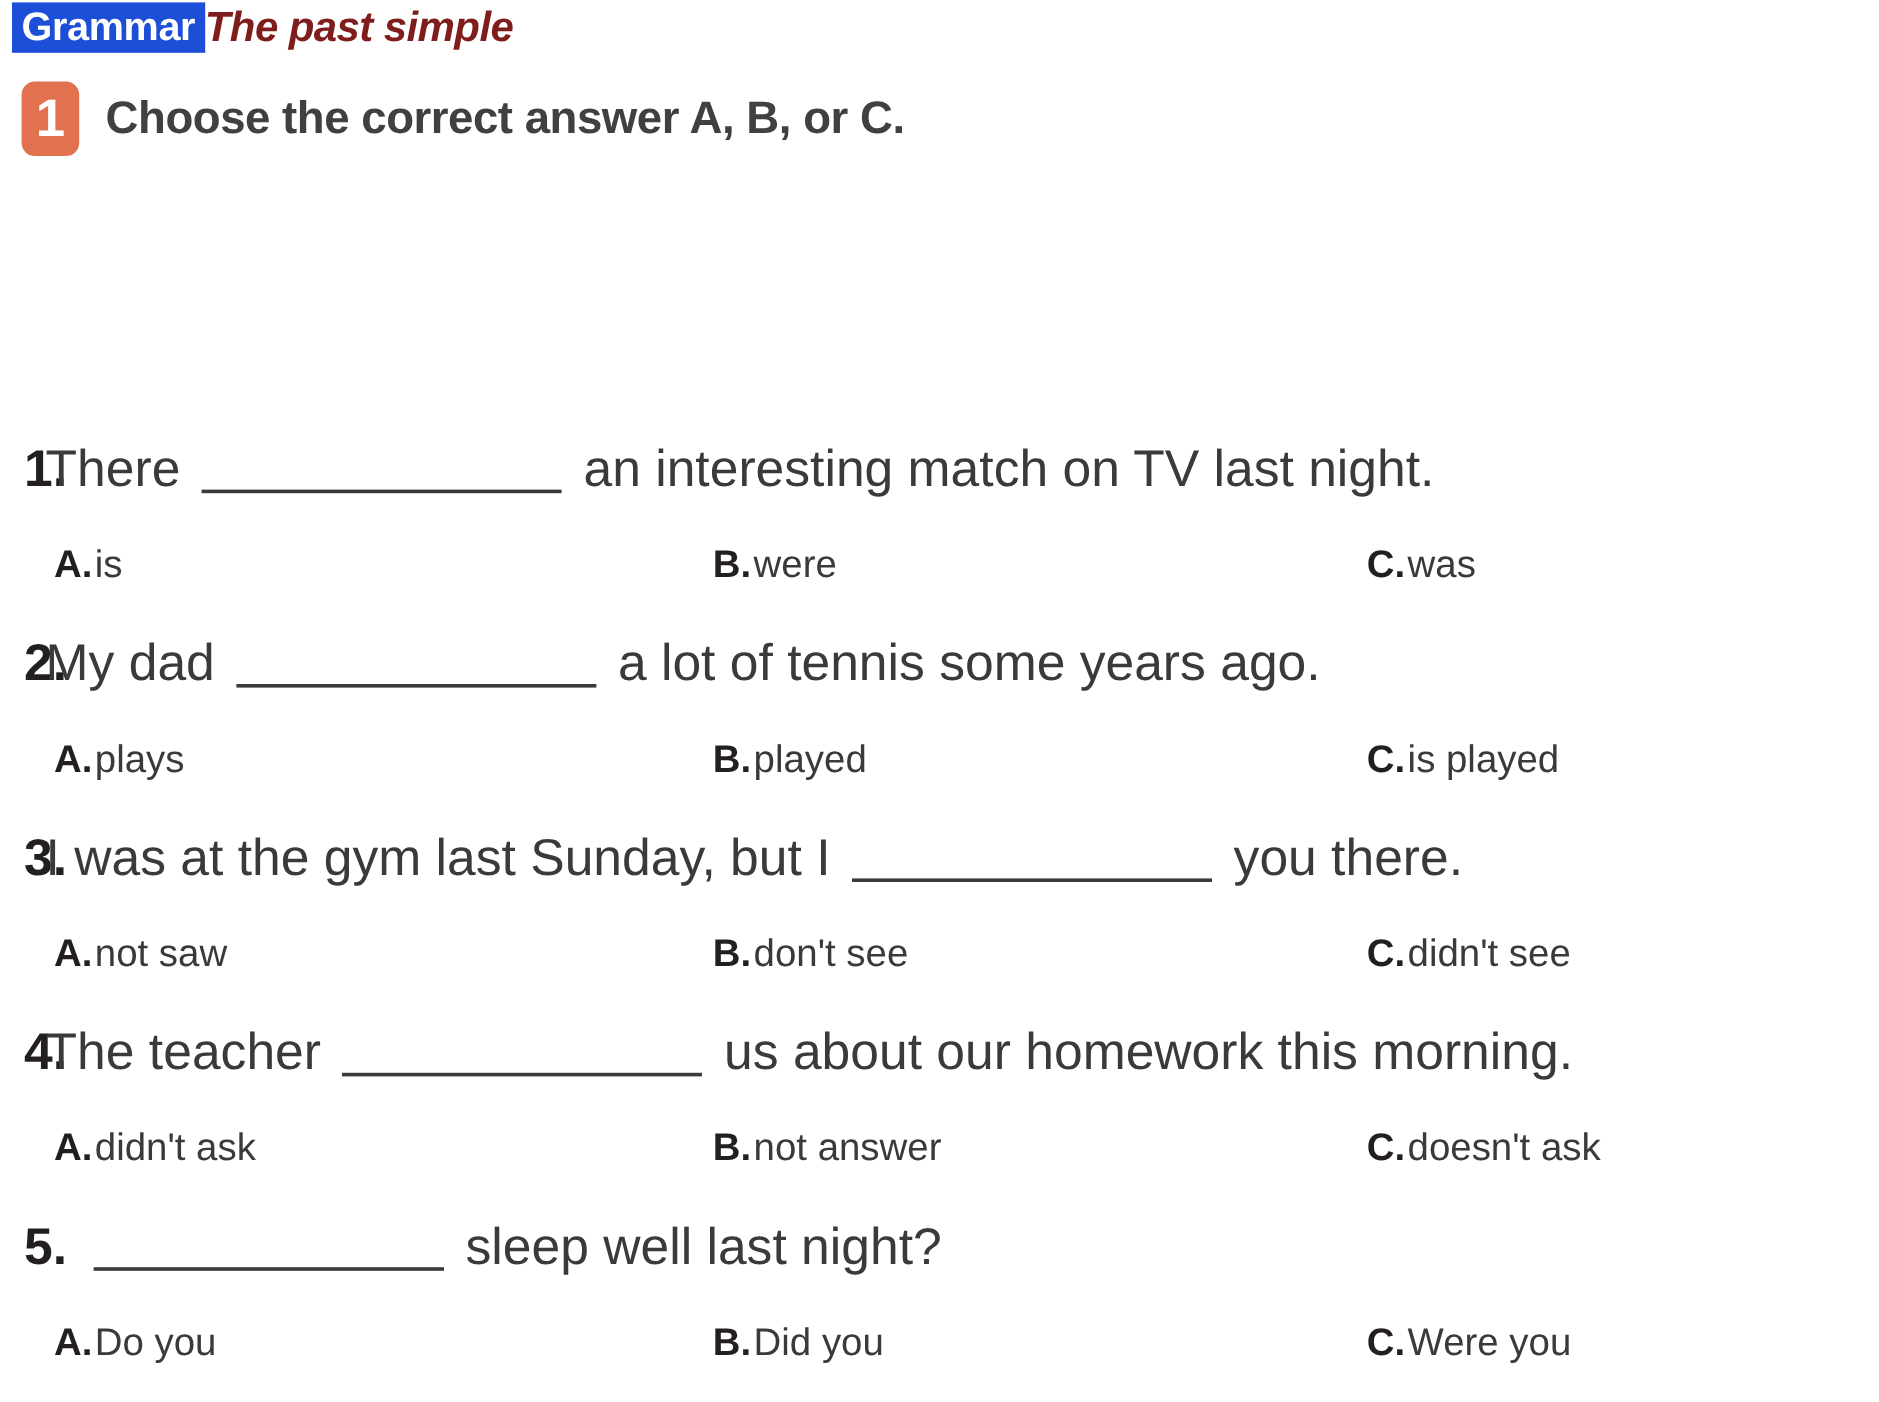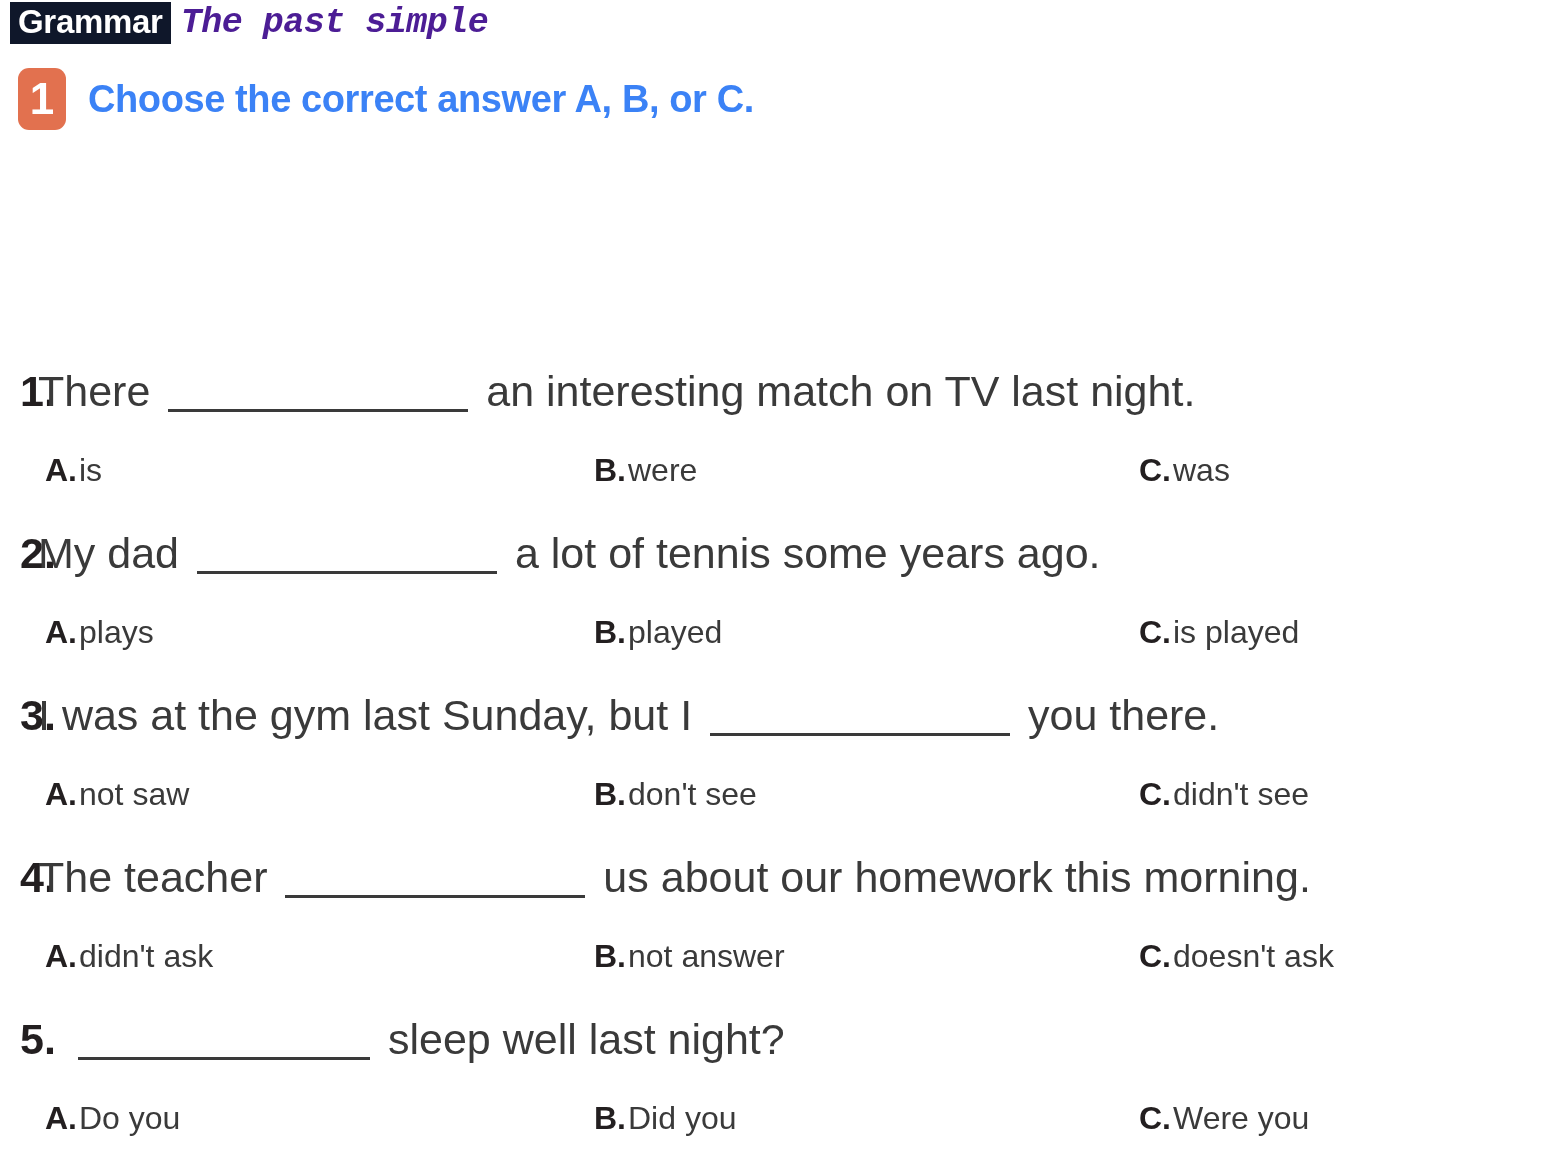--- a/index.html
+++ b/index.html
@@ -19,37 +19,35 @@
   
   .header-row {
     position: absolute;
     left: 10px;
     top: 2px;
     display: flex;
     align-items: center;
     white-space: nowrap;
   }
   .grammar-badge {
-    background: #0f172a;
+    background: #1d4ed8;
     color: #ffffff;
     font-weight: bold;
     font-size: 33px;
     line-height: 38px;
     padding: 1px 8px 3px 8px;
     letter-spacing: -0.3px;
     font-stretch: condensed;
   }
   .section-title {
-    margin-left: 10px;
     font-size: 35px;
     font-weight: bold;
     font-style: italic;
-    color: #4c1d95;
+    color: #7f1d1d;
     letter-spacing: -0.5px;
-    font-family: Liberation Mono, monospace;
   }
 
   
   .instruction-row {
     position: absolute;
     left: 18px;
     top: 68px;
     display: flex;
     align-items: center;
     white-space: nowrap;
@@ -64,21 +62,21 @@
     font-weight: bold;
     display: flex;
     align-items: center;
     justify-content: center;
     line-height: 1;
   }
   .instruction-text {
     margin-left: 22px;
     font-size: 38px;
     font-weight: bold;
-    color: #3b82f6;
+    color: #404040;
     letter-spacing: -0.4px;
   }
 
   
   .questions {
     position: absolute;
     left: 0;
     top: 352px;
     width: 1566px;
   }

